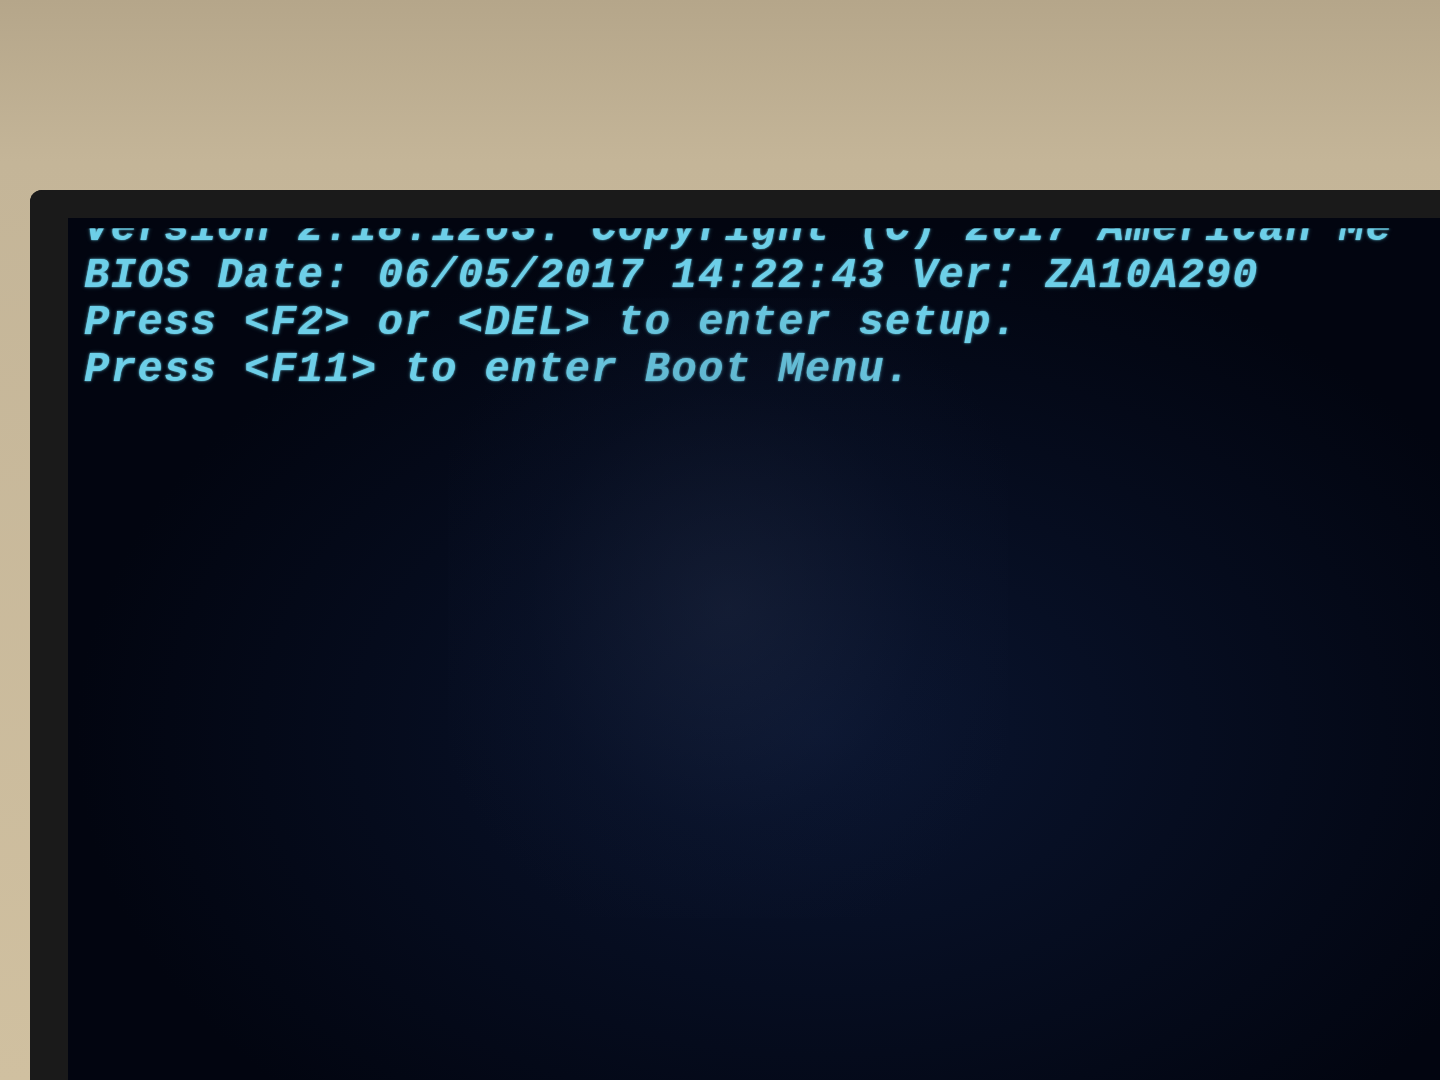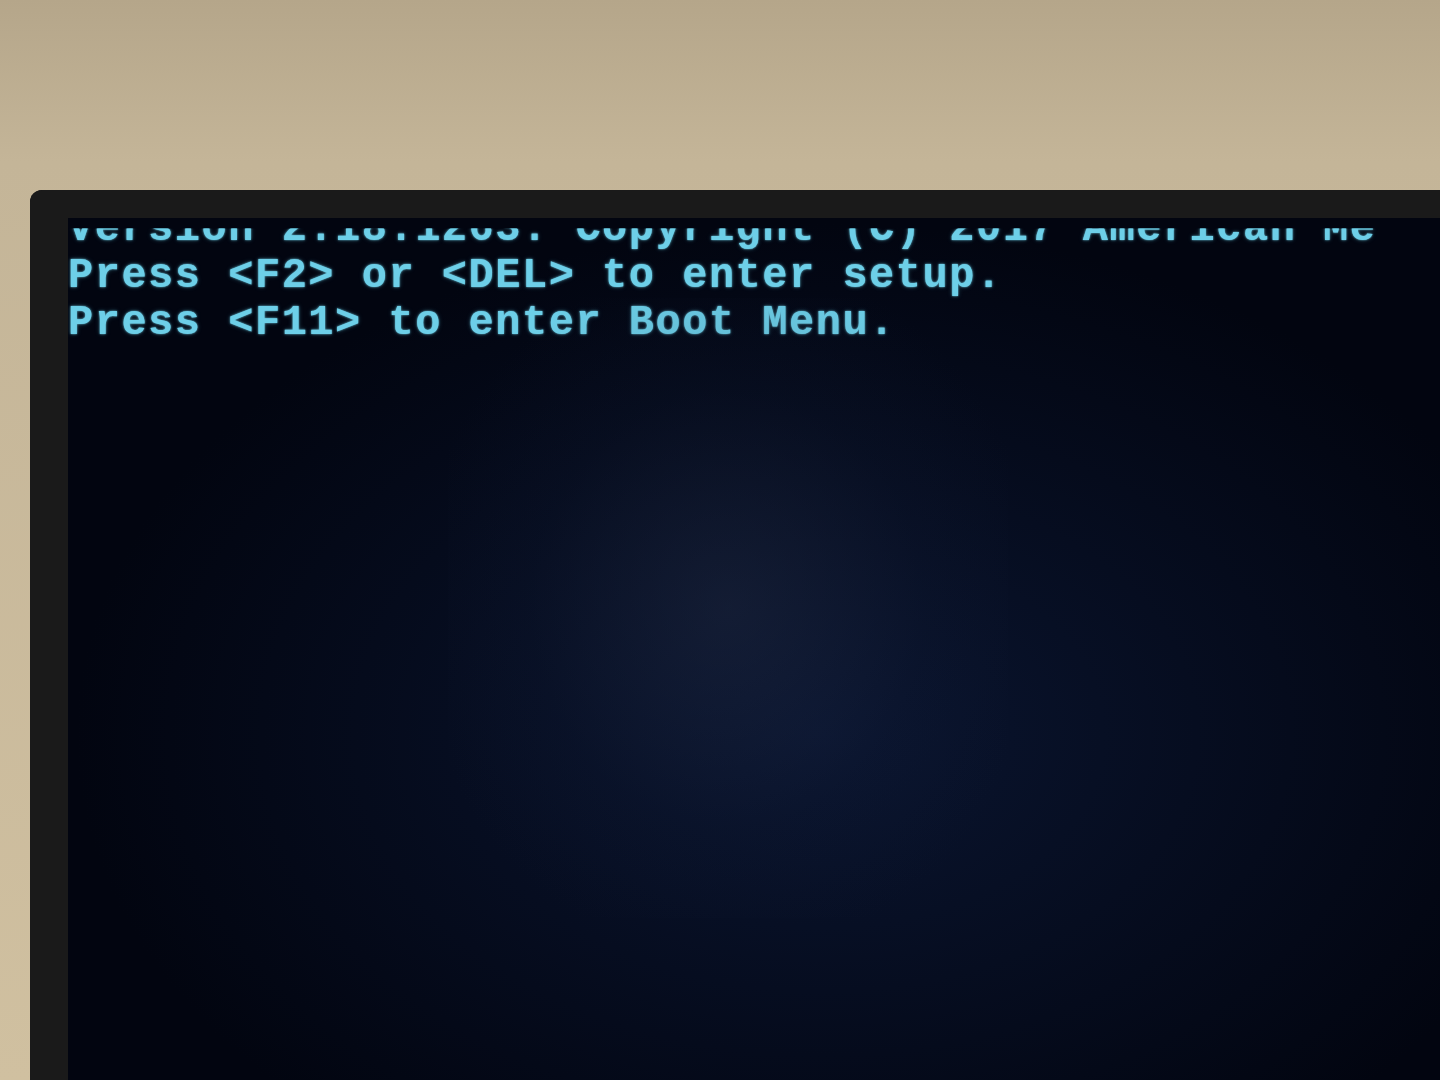--- a/index.html
+++ b/index.html
@@ -27,22 +27,23 @@
       border-top: 28px solid #1a1a1a;
       border-left: 38px solid #1a1a1a;
       overflow: hidden;
     }
 
     .screen {
       width: 100%;
       height: 100%;
       background: radial-gradient(ellipse at 55% 60%, #0a1530 0%, #020510 70%);
       padding-top: 8px;
-      padding-left: 0;
+      padding-left: 16px;
       position: relative;
+      font-style: italic;
     }
 
     .bios-text {
       font-family: "Courier New", "Lucida Console", monospace;
       font-size: 42px;
       font-weight: bold;
       color: #6dcfe8;
       line-height: 1.12;
       letter-spacing: 1.5px;
       text-shadow: 0 0 2px #6dcfe8, 0 0 5px rgba(109, 207, 232, 0.3);
@@ -69,18 +70,19 @@
       pointer-events: none;
     }
   </style>
 </head>
 <body>
 
 <div class="monitor-frame">
   <div class="screen">
     <div class="bios-text">
       <span class="bios-line cutoff-top">Version 2.18.1263. Copyright (C) 2017 American Me</span>
+      <span class="bios-line">BIOS Date: 06/05/2017 14:22:43 Ver: ZA10A290</span>
       <span class="bios-line">Press &lt;F2&gt; or &lt;DEL&gt; to enter setup.</span>
       <span class="bios-line">Press &lt;F11&gt; to enter Boot Menu.</span>
     </div>
     <div class="reflection"></div>
   </div>
 </div>
 
 </body></html>

